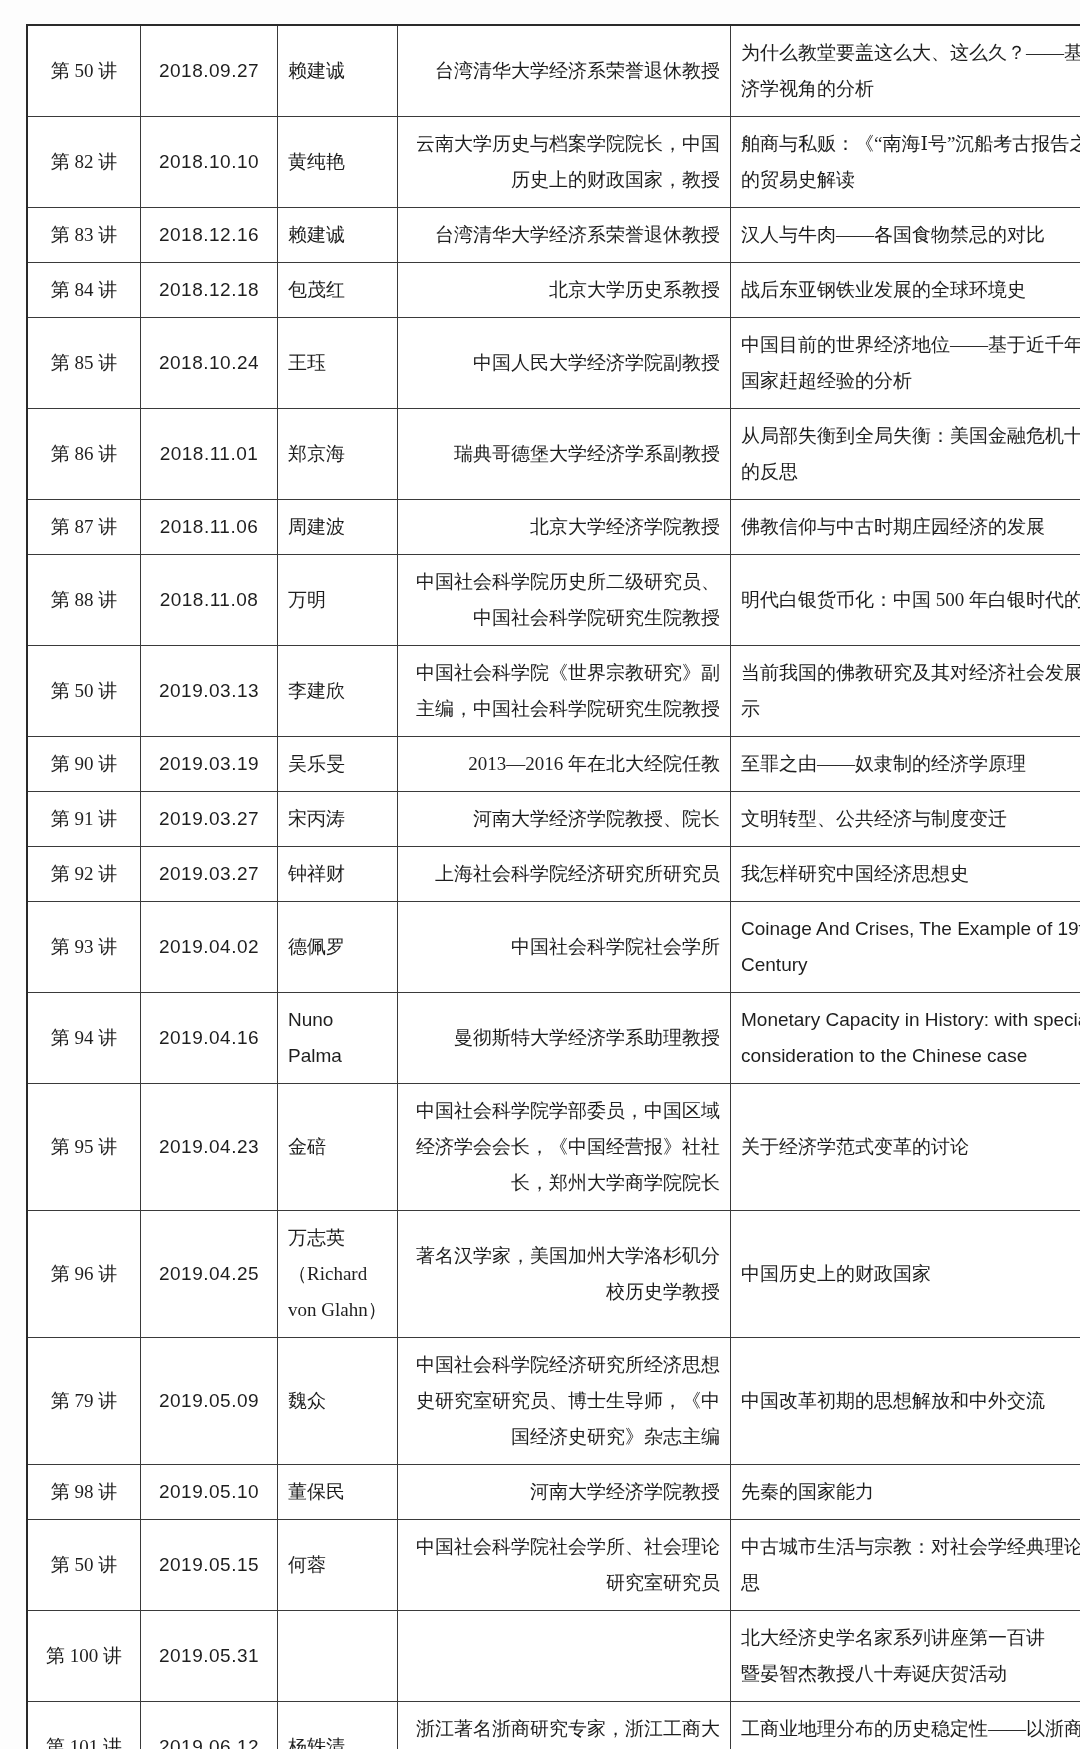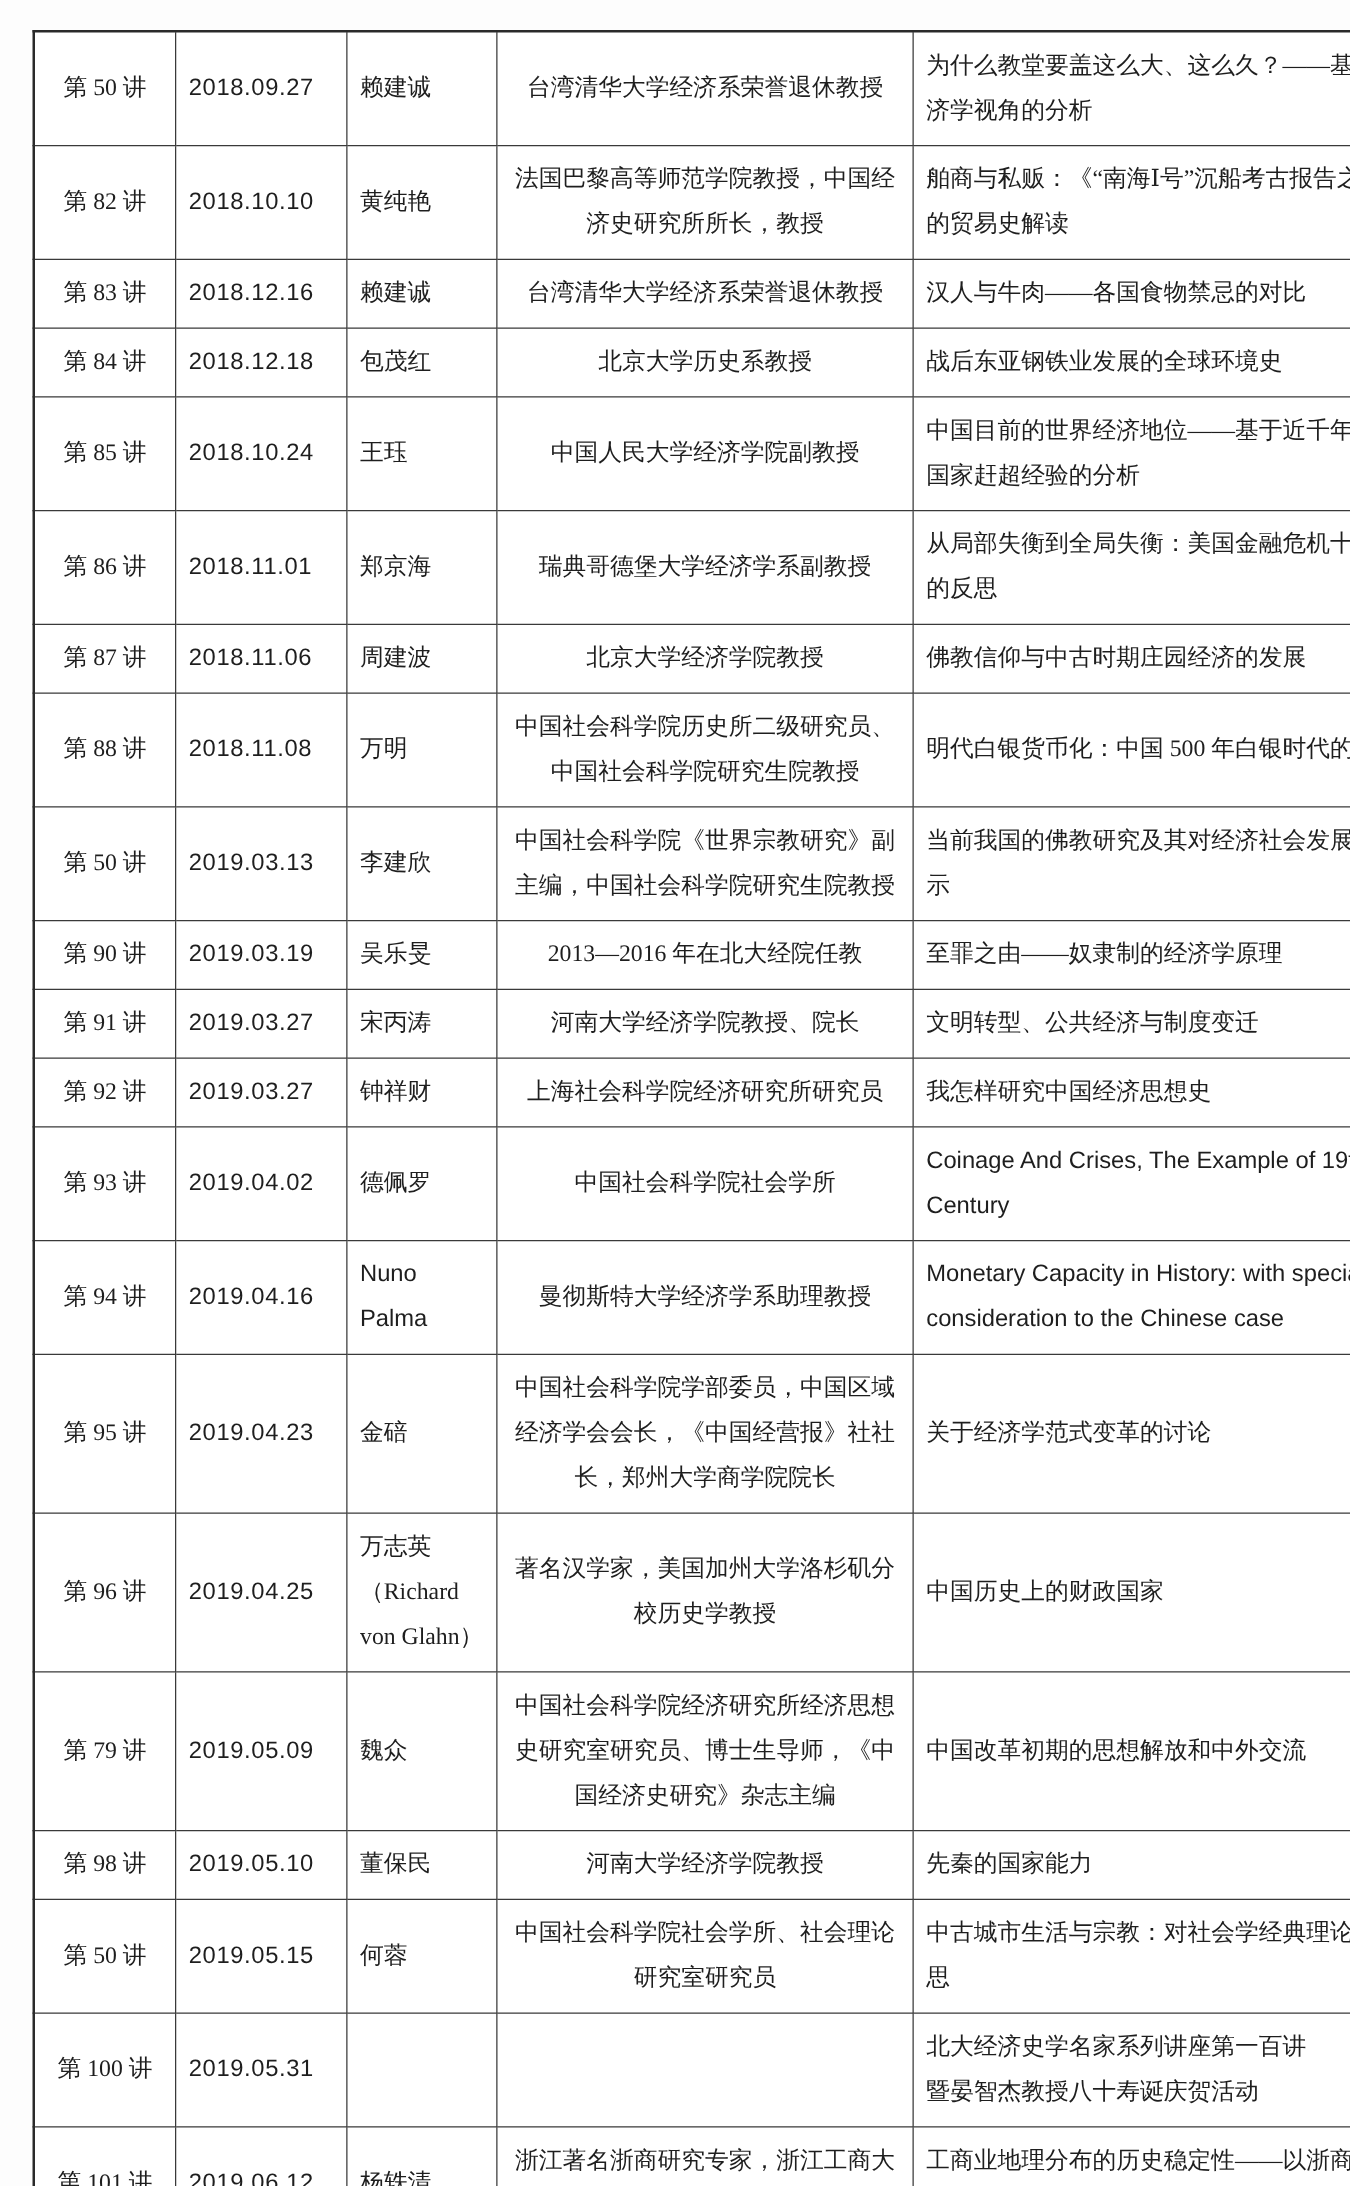--- a/index.html
+++ b/index.html
@@ -26,23 +26,23 @@
   table.lecture-table td {
     border: 1px solid #3a3a3a;
     font-size: 19px;
     line-height: 36px;
     padding: 9px 10px;
     vertical-align: middle;
     word-break: break-word;
     overflow-wrap: break-word;
   }
   td.c-num   { width: 92px;  text-align: center; }
-  td.c-date  { width: 116px; letter-spacing: 0.5px; }
+  td.c-date  { width: 116px; text-align: center; letter-spacing: 0.5px; }
   td.c-speaker { width: 99px; }
-  td.c-affil { width: 312px; text-align: center; padding-left: 14px; padding-right: 12px; }
+  td.c-affil { width: 312px; text-align: right; padding-left: 14px; padding-right: 12px; }
   td.c-title { width: 394px; text-align: left; padding-left: 14px; padding-right: 12px; white-space: pre-line; }
   .latin {
     font-family: "Liberation Sans", "DejaVu Sans", sans-serif;
     font-size: 18px;
   }
 </style>
 </head>
 <body>
 
 <div class="table-wrap">
@@ -52,21 +52,21 @@
     <td class="c-num">第 50 讲</td>
     <td class="c-date latin">2018.09.27</td>
     <td class="c-speaker">赖建诚</td>
     <td class="c-affil">台湾清华大学经济系荣誉退休教授</td>
     <td class="c-title">为什么教堂要盖这么大、这么久？——基于经济学视角的分析</td>
   </tr>
         <tr>
     <td class="c-num">第 82 讲</td>
     <td class="c-date latin">2018.10.10</td>
     <td class="c-speaker">黄纯艳</td>
-    <td class="c-affil">法国巴黎高等师范学院教授，中国经济史研究所所长，教授</td>
+    <td class="c-affil">云南大学历史与档案学院院长，中国历史上的财政国家，教授</td>
     <td class="c-title">舶商与私贩：《“南海Ⅰ号”沉船考古报告之二》的贸易史解读</td>
   </tr>
         <tr>
     <td class="c-num">第 83 讲</td>
     <td class="c-date latin">2018.12.16</td>
     <td class="c-speaker">赖建诚</td>
     <td class="c-affil">台湾清华大学经济系荣誉退休教授</td>
     <td class="c-title">汉人与牛肉——各国食物禁忌的对比</td>
   </tr>
         <tr>

